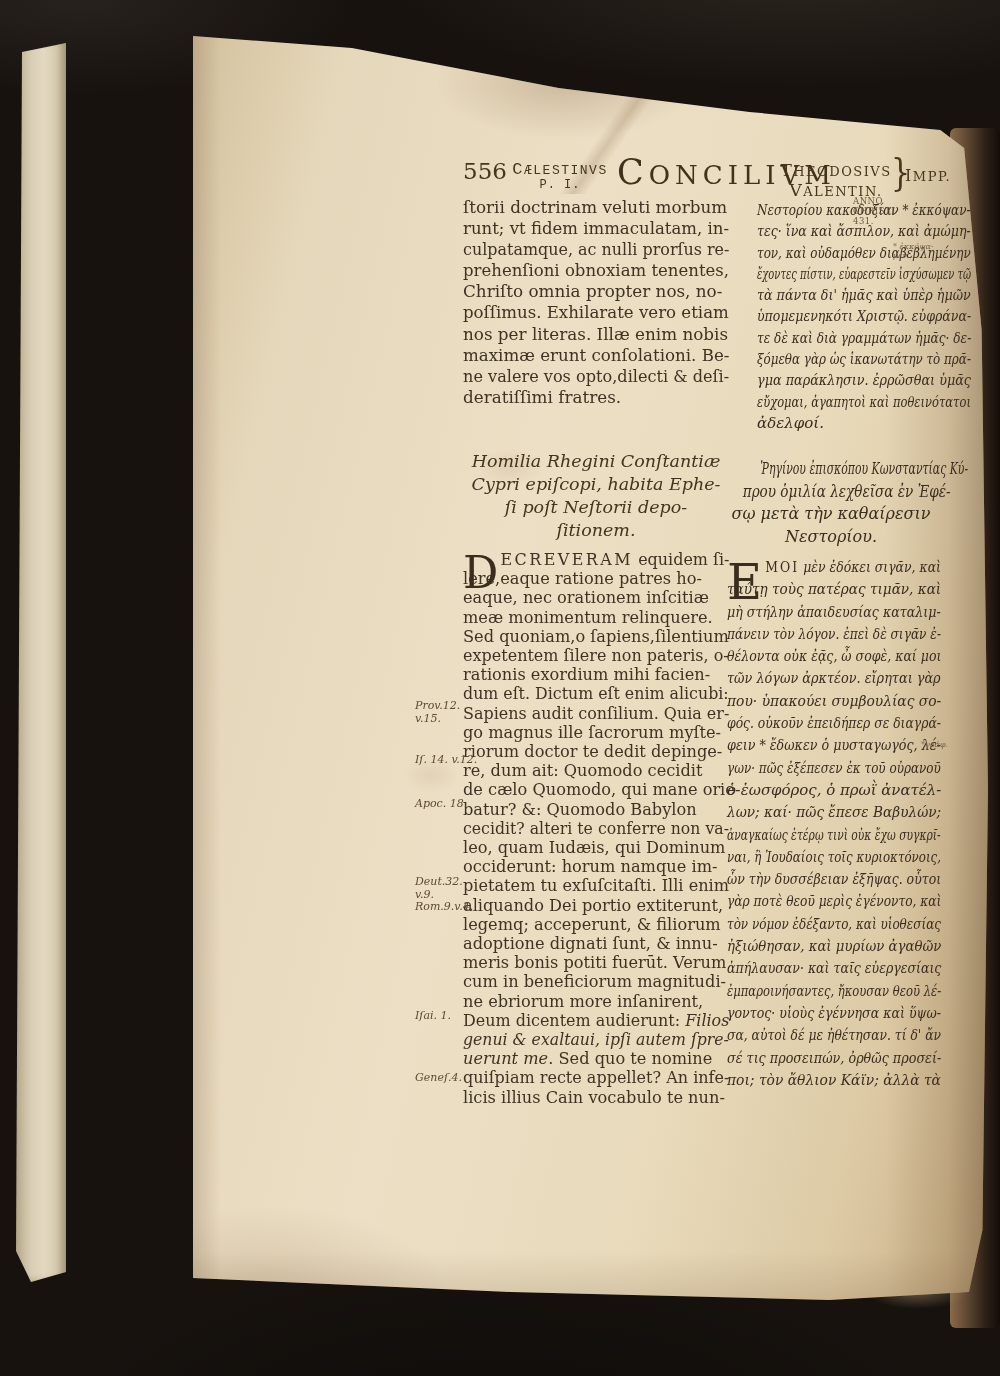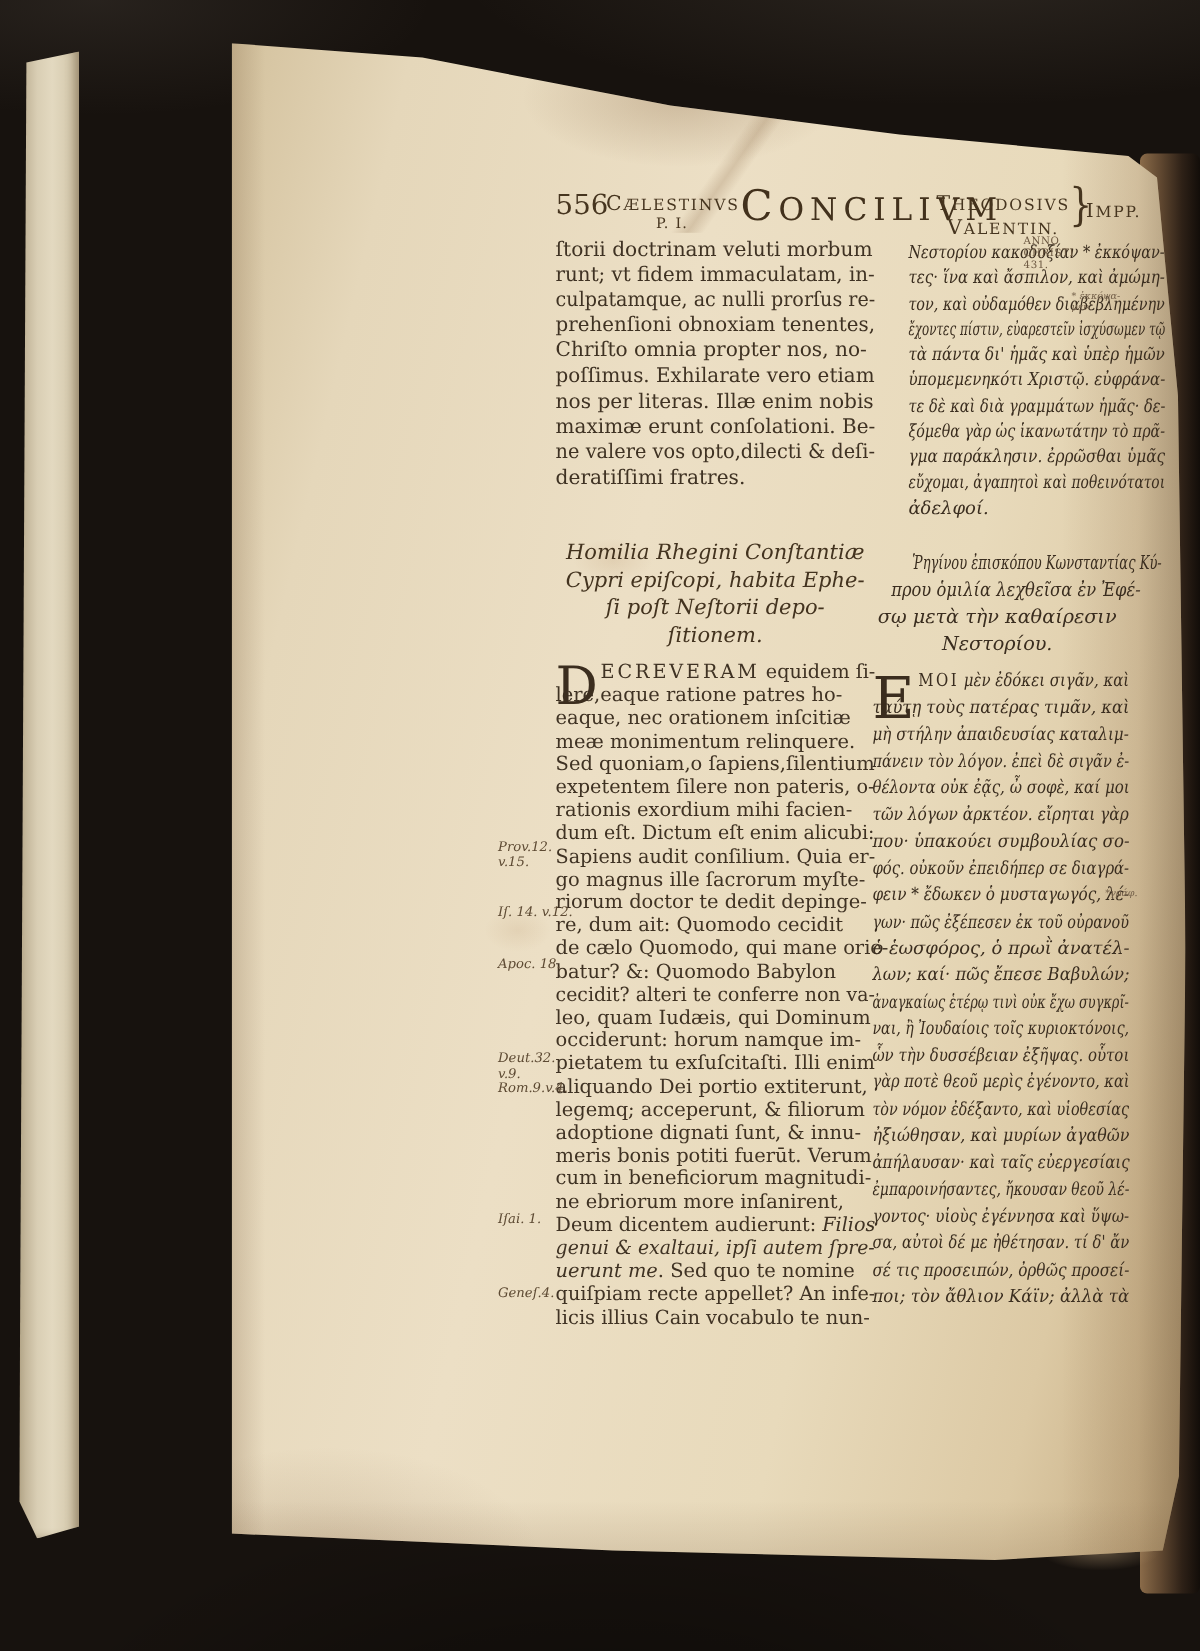--- a/index.html
+++ b/index.html
@@ -59,21 +59,21 @@
   .crease{position:absolute;left:330px;top:34px;width:190px;height:130px;pointer-events:none;
     background:linear-gradient(125deg,transparent 45%,rgba(130,95,60,.22) 50%,transparent 55%);}
 
   
   .ink{color:#3f3223;}
   .hdr-num{position:absolute;left:270px;top:128px;font-size:23px;color:#46351f;}
   .hdr-blk{position:absolute;text-align:center;color:#46351f;}
   .hdr-blk .l1{font-size:13px;letter-spacing:1.5px;}
   .hdr-blk .l1::first-letter{font-size:17px;}
   .hdr-blk .l2{font-size:12px;letter-spacing:1px;margin-top:-1px;}
-  .hdr-left{left:312px;top:130px;width:110px;}
+  .hdr-left{left:312px;top:130px;width:110px;font-family:Liberation Mono, monospace;}
   .hdr-right{left:584px;top:130px;width:118px;}
   .hdr-center{position:absolute;left:424px;top:122px;width:168px;text-align:center;
     font-size:26px;letter-spacing:5px;color:#42311c;}
   .hdr-center::first-letter{font-size:35px;}
   .hdr-brace{position:absolute;left:698px;top:124px;font-size:30px;color:#46351f;
     transform:scaleY(1.25);}
   .hdr-imp{position:absolute;left:712px;top:136px;font-size:13px;letter-spacing:1.5px;color:#46351f;}
   .hdr-imp::first-letter{font-size:16px;}
 
   .col{position:absolute;}

